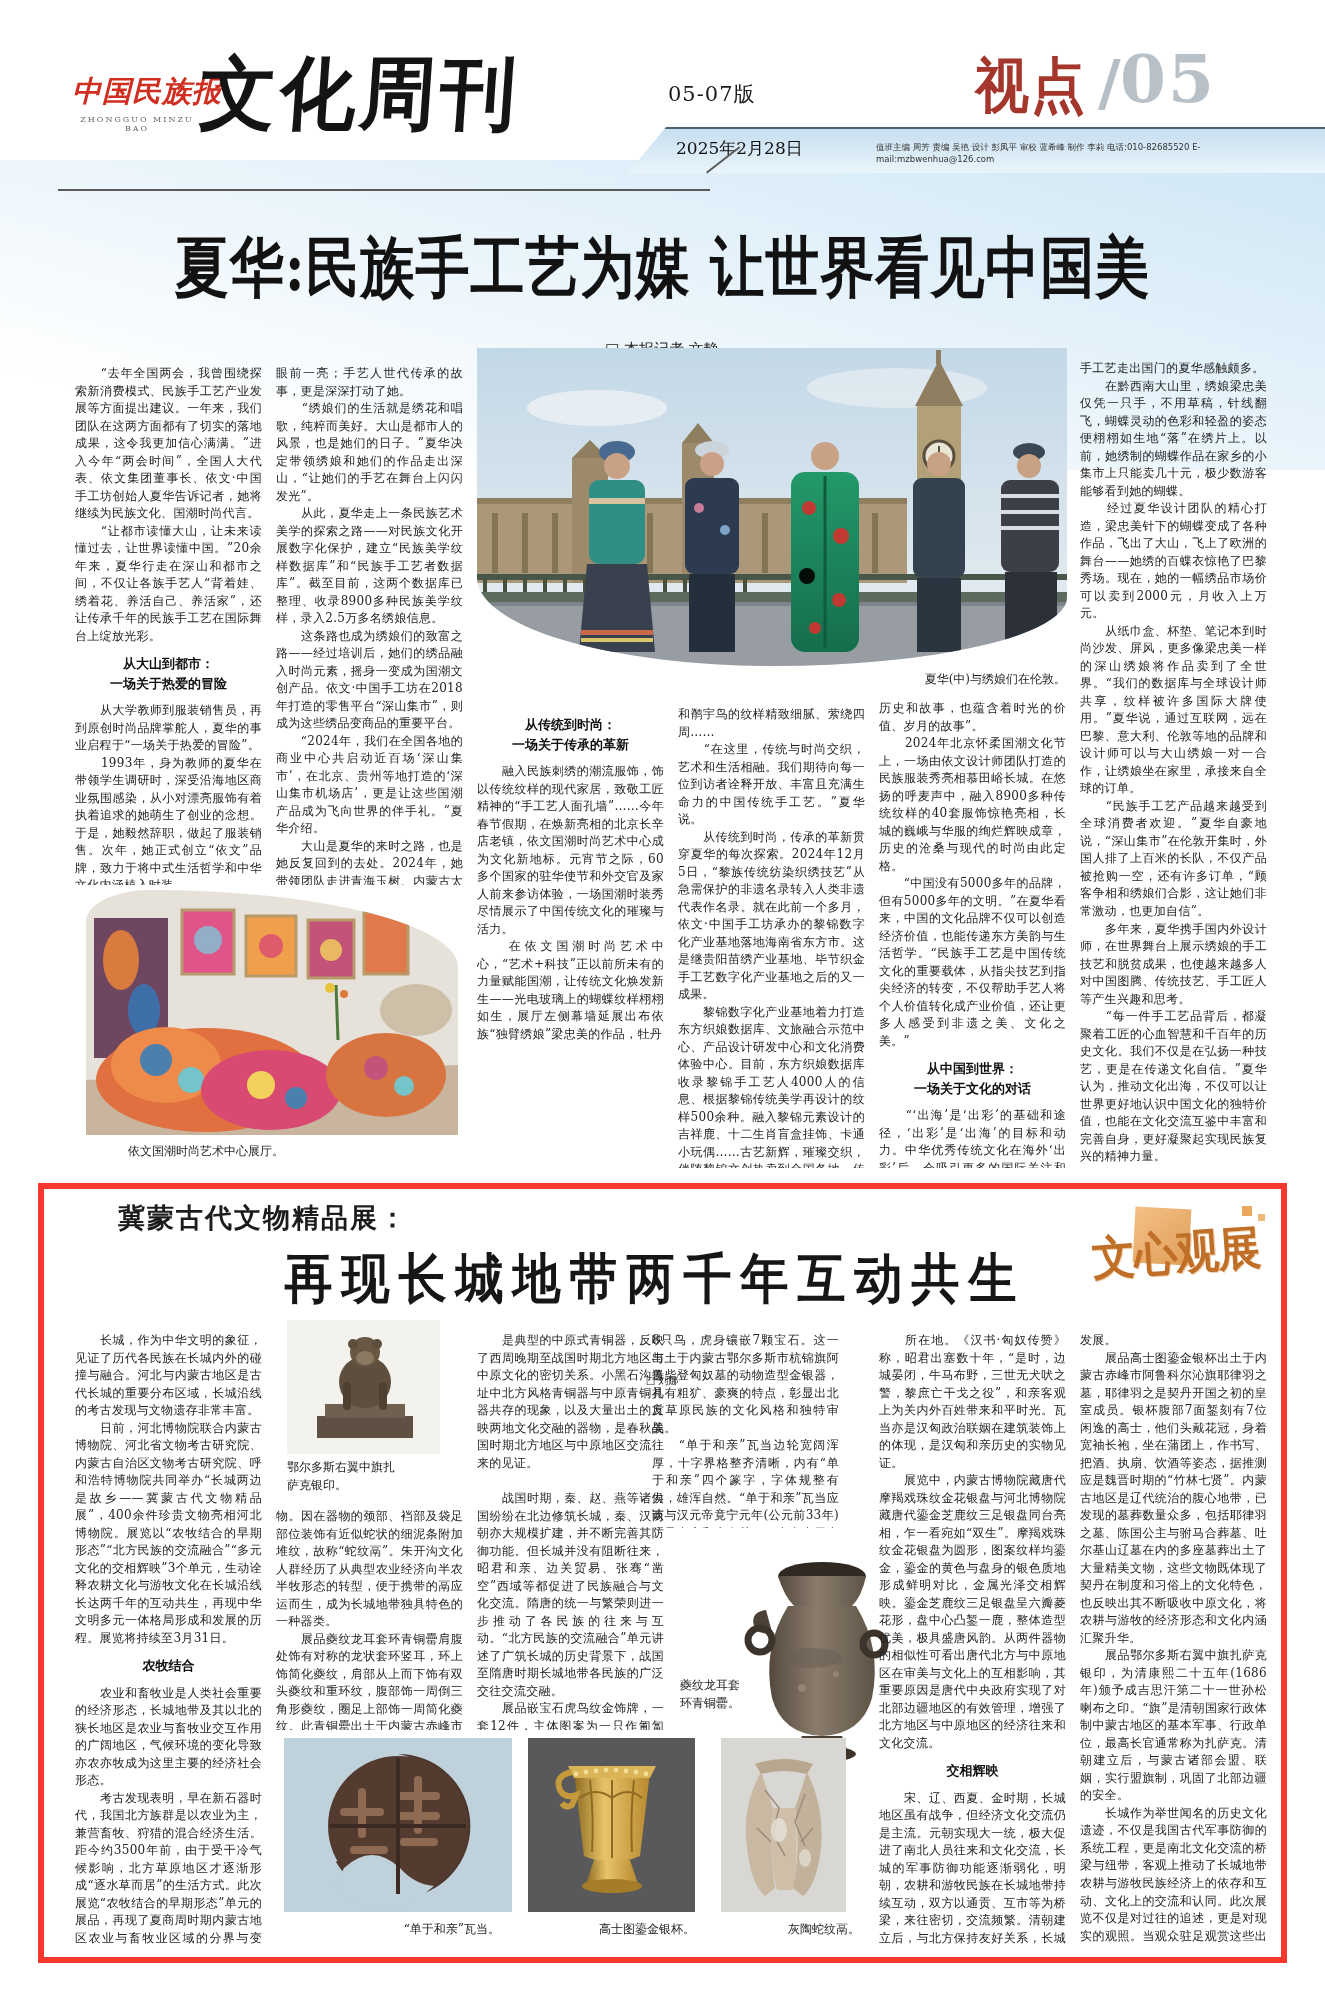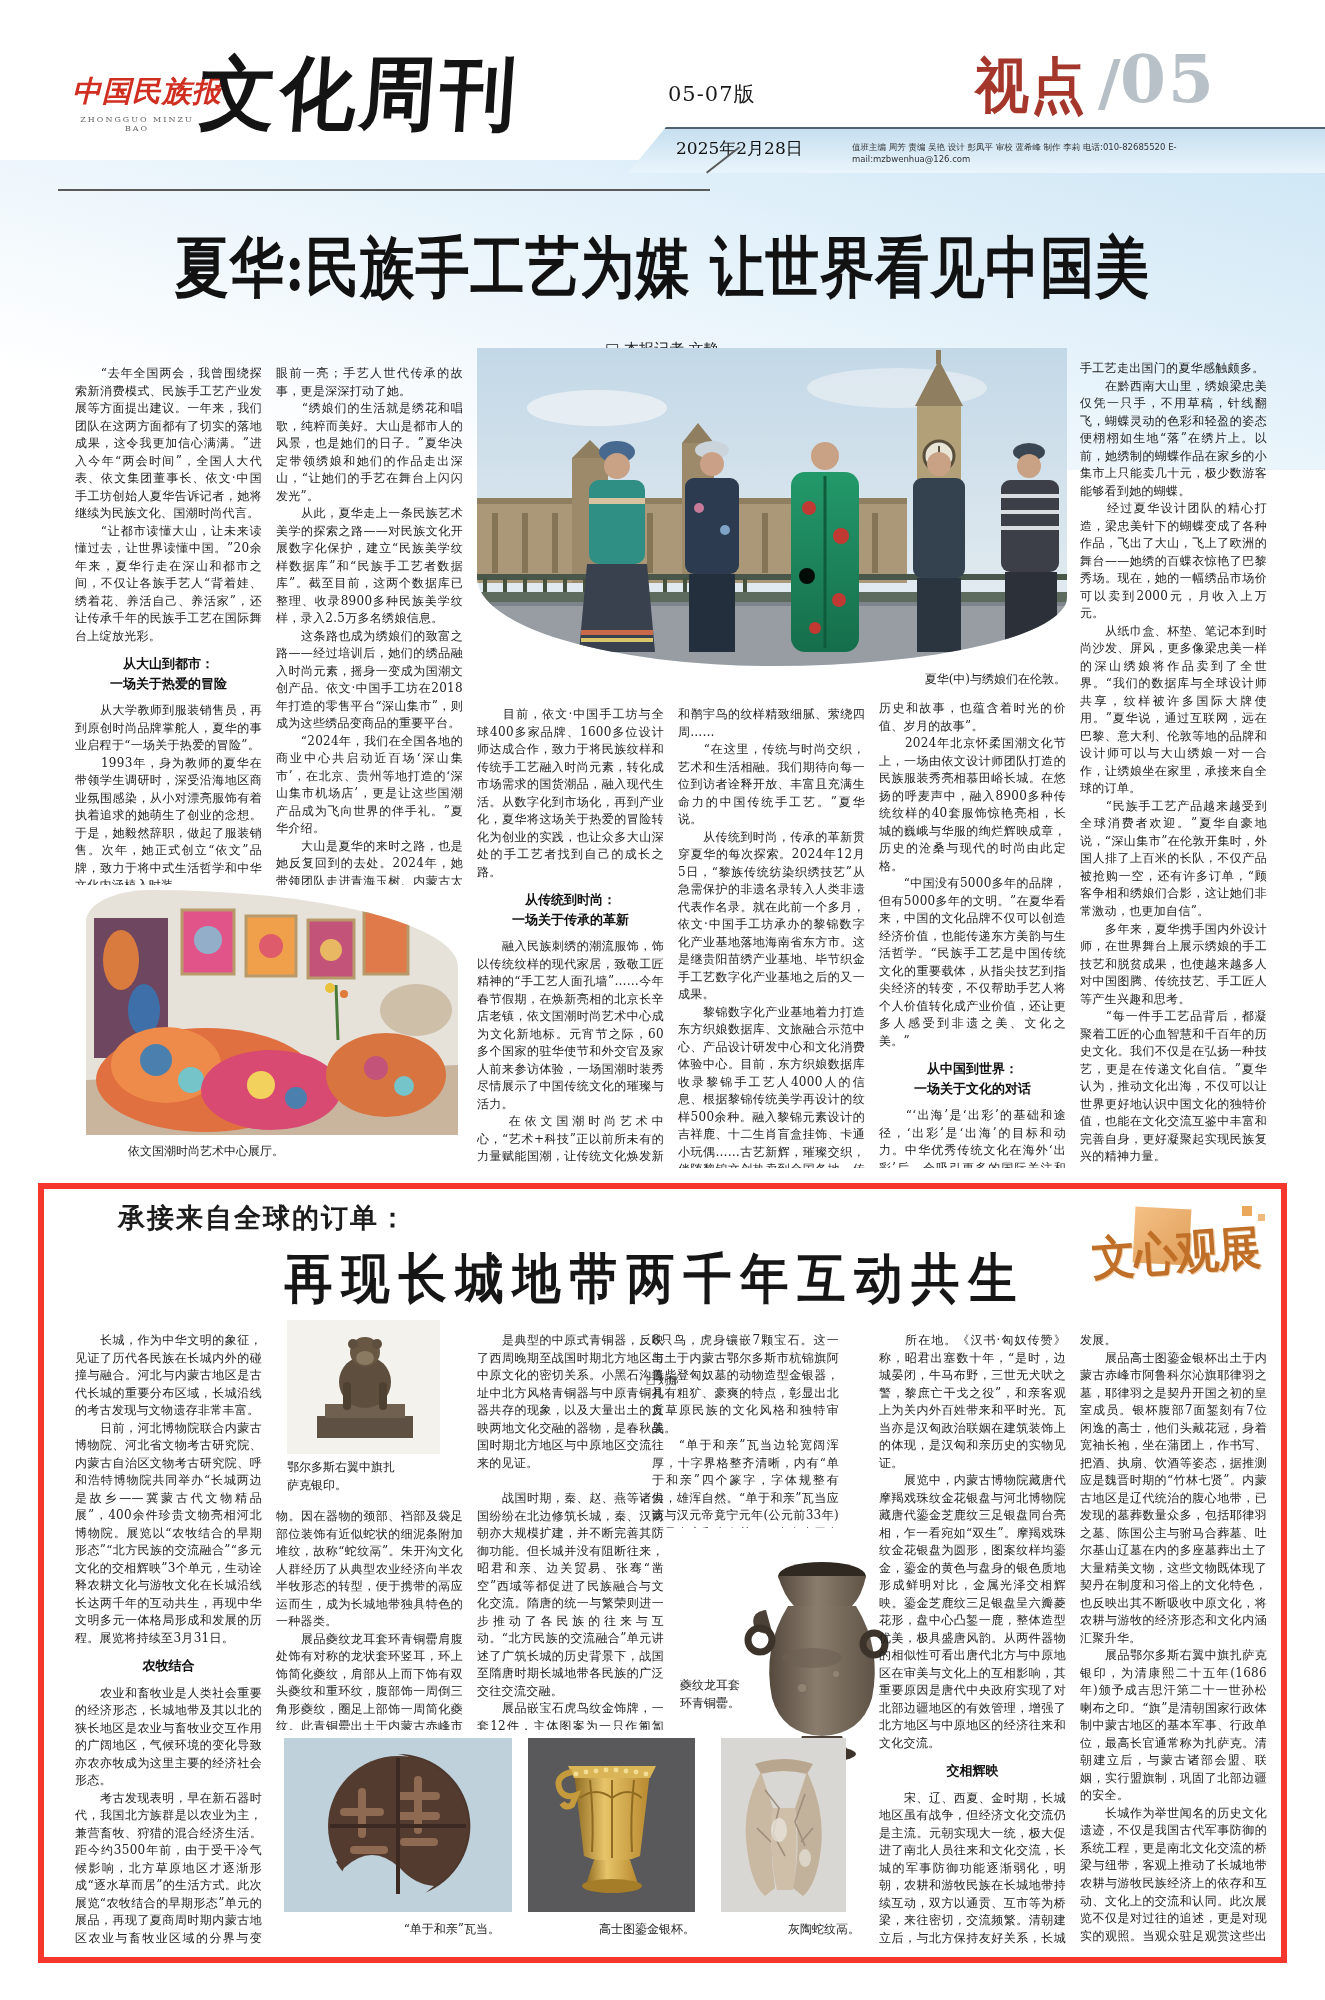--- a/index.html
+++ b/index.html
@@ -13,21 +13,21 @@
   #paper-name{font-size:29px;font-weight:bold;color:var(--brand_red,#cf2e21);
     font-style:italic;letter-spacing:1px;white-space:nowrap;}
   #paper-latin{font-size:8px;color:#666;letter-spacing:2px;margin-top:3px;}
   #weekly-title{left:200px;top:44px;font-size:76px;font-weight:900;color:#141414;
     transform:skewX(-4deg) scaleY(1.05);letter-spacing:4px;white-space:nowrap;}
   #edition{left:668px;top:80px;font-size:21px;color:#1a1a1a;letter-spacing:1px;}
   #band{left:628px;top:127px;width:697px;height:44px;
     background:linear-gradient(180deg,#c7dff0,#e9f5fb);
     clip-path:polygon(38px 0,100% 0,100% 100%,0 100%);border-top:2px solid #51626e;}
   #date{left:676px;top:137px;font-size:17px;color:#111;}
-  #credits{left:852px;top:142px;width:400px;font-size:8.5px;color:#333;
+  #credits{left:876px;top:142px;width:400px;font-size:8.5px;color:#333;
     font-family:"DejaVu Sans","Liberation Sans",sans-serif;}
   #section-name{left:975px;top:50px;font-size:54px;font-weight:900;
     color:var(--accent_red,#a5362b);letter-spacing:2px;transform:scaleY(1.1);}
   #page-slash{left:1098px;top:46px;font-size:62px;color:#b6bec6;font-weight:bold;}
   #page-num{left:1120px;top:40px;font-size:66px;font-weight:900;color:#b9c1c8;letter-spacing:2px;}
   #rule-h{left:58px;top:189px;width:652px;border-top:2px solid #5a5a5a;height:0;}
   #rule-d{left:706px;top:172px;width:42px;border-top:2px solid #5a5a5a;height:0;
     transform:rotate(-38deg);transform-origin:left top;}
   
   #headline{left:60px;top:224px;width:1205px;text-align:center;font-size:54px;
@@ -253,21 +253,20 @@
   </div>
   <div class="col" style="left:276px;top:365px;height:520px">
     <div class="pt">眼前一亮；手艺人世代传承的故事，更是深深打动了她。
 　　“绣娘们的生活就是绣花和唱歌，纯粹而美好。大山是都市人的风景，也是她们的日子。”夏华决定带领绣娘和她们的作品走出深山，“让她们的手艺在舞台上闪闪发光”。
 　　从此，夏华走上一条民族艺术美学的探索之路——对民族文化开展数字化保护，建立“民族美学纹样数据库”和“民族手工艺者数据库”。截至目前，这两个数据库已整理、收录8900多种民族美学纹样，录入2.5万多名绣娘信息。
 　　这条路也成为绣娘们的致富之路——经过培训后，她们的绣品融入时尚元素，摇身一变成为国潮文创产品。依文·中国手工坊在2018年打造的零售平台“深山集市”，则成为这些绣品变商品的重要平台。
 　　“2024年，我们在全国各地的商业中心共启动近百场‘深山集市’，在北京、贵州等地打造的‘深山集市机场店’，更是让这些国潮产品成为飞向世界的伴手礼。”夏华介绍。
 　　大山是夏华的来时之路，也是她反复回到的去处。2024年，她带领团队走进青海玉树、内蒙古太仆寺旗、新疆和田、云南贡山等地，培训当地的手工艺人，为他们对接订单。其间，增录近千种民族美学纹样，新发现了数千名“绣娘面孔”，输送了近千万元的手工订单。</div>
   </div>
   <div class="col" style="left:477px;top:706px;height:462px">
-    <div class="pt">　　目前，依文·中国手工坊与全球400多家品牌、1600多位设计师达成合作，致力于将民族纹样和传统手工艺融入时尚元素，转化成市场需求的国货潮品，融入现代生活。从数字化到市场化，再到产业化，夏华将这场关于热爱的冒险转化为创业的实践，也让众多大山深处的手工艺者找到自己的成长之路。</div>
     <div class="sub">从传统到时尚：
 一场关于传承的革新</div>
     <div class="pt">　　融入民族刺绣的潮流服饰，饰以传统纹样的现代家居，致敬工匠精神的“手工艺人面孔墙”……今年春节假期，在焕新亮相的北京长辛店老镇，依文国潮时尚艺术中心成为文化新地标。元宵节之际，60多个国家的驻华使节和外交官及家人前来参访体验，一场国潮时装秀尽情展示了中国传统文化的璀璨与活力。
 　　在依文国潮时尚艺术中心，“艺术+科技”正以前所未有的力量赋能国潮，让传统文化焕发新生——光电玻璃上的蝴蝶纹样栩栩如生，展厅左侧幕墙延展出布依族“独臂绣娘”梁忠美的作品，牡丹</div>
   </div>
   <div class="col" style="left:678px;top:706px;height:462px">
     <div class="pt">和鹡宇鸟的纹样精致细腻、萦绕四周……
 　　“在这里，传统与时尚交织，艺术和生活相融。我们期待向每一位到访者诠释开放、丰富且充满生命力的中国传统手工艺。”夏华说。
 　　从传统到时尚，传承的革新贯穿夏华的每次探索。2024年12月5日，“黎族传统纺染织绣技艺”从急需保护的非遗名录转入人类非遗代表作名录。就在此前一个多月，依文·中国手工坊承办的黎锦数字化产业基地落地海南省东方市。这是继贵阳苗绣产业基地、毕节织金手工艺数字化产业基地之后的又一成果。
 　　黎锦数字化产业基地着力打造东方织娘数据库、文旅融合示范中心、产品设计研发中心和文化消费体验中心。目前，东方织娘数据库收录黎锦手工艺人4000人的信息、根据黎锦传统美学再设计的纹样500余种。融入黎锦元素设计的吉祥鹿、十二生肖盲盒挂饰、卡通小玩偶……古艺新辉，璀璨交织，伴随黎锦文创热卖到全国各地，传承与创新的诗意也从这里启程。
@@ -287,21 +286,21 @@
 　　经过夏华设计团队的精心打造，梁忠美针下的蝴蝶变成了各种作品，飞出了大山，飞上了欧洲的舞台——她绣的百蝶衣惊艳了巴黎秀场。现在，她的一幅绣品市场价可以卖到2000元，月收入上万元。
 　　从纸巾盒、杯垫、笔记本到时尚沙发、屏风，更多像梁忠美一样的深山绣娘将作品卖到了全世界。“我们的数据库与全球设计师共享，纹样被许多国际大牌使用。”夏华说，通过互联网，远在巴黎、意大利、伦敦等地的品牌和设计师可以与大山绣娘一对一合作，让绣娘坐在家里，承接来自全球的订单。
 　　“民族手工艺产品越来越受到全球消费者欢迎。”夏华自豪地说，“深山集市”在伦敦开集时，外国人排了上百米的长队，不仅产品被抢购一空，还有许多订单，“顾客争相和绣娘们合影，这让她们非常激动，也更加自信”。
 　　多年来，夏华携手国内外设计师，在世界舞台上展示绣娘的手工技艺和脱贫成果，也使越来越多人对中国图腾、传统技艺、手工匠人等产生兴趣和思考。
 　　“每一件手工艺品背后，都凝聚着工匠的心血智慧和千百年的历史文化。我们不仅是在弘扬一种技艺，更是在传递文化自信。”夏华认为，推动文化出海，不仅可以让世界更好地认识中国文化的独特价值，也能在文化交流互鉴中丰富和完善自身，更好凝聚起实现民族复兴的精神力量。
 　　我国的民族手工艺历史悠久，多姿多彩、独树一帜，对于如何继承传统、拓展价值、提升影响力这一问题，夏华认为，接下来还有很长的一段路要走。但她同样坚信，未来，民族手工艺将成为世界舞台上的闪亮明星，向世界讲述中国故事，展示东方美学。</div>
 
   </div>
 
   <div id="red-box" class="abs"></div>
-  <div id="kicker" class="abs">承接来自全球的订单：</div>
+  <div id="kicker" class="abs">冀蒙古代文物精品展：</div>
   <div id="btm-title" class="abs">再现长城地带两千年互动共生</div>
   <div id="stamp" class="abs">
     <div class="sq"></div>
     <div class="sq2"></div>
     <div class="sq3"></div>
     <div id="stamp-text">文心观展</div>
   </div>
   <div id="btm-byline" class="abs byline">□ 刘娜</div>
 
   <div class="art" style="left:287px;top:1320px;width:153px;height:134px">

